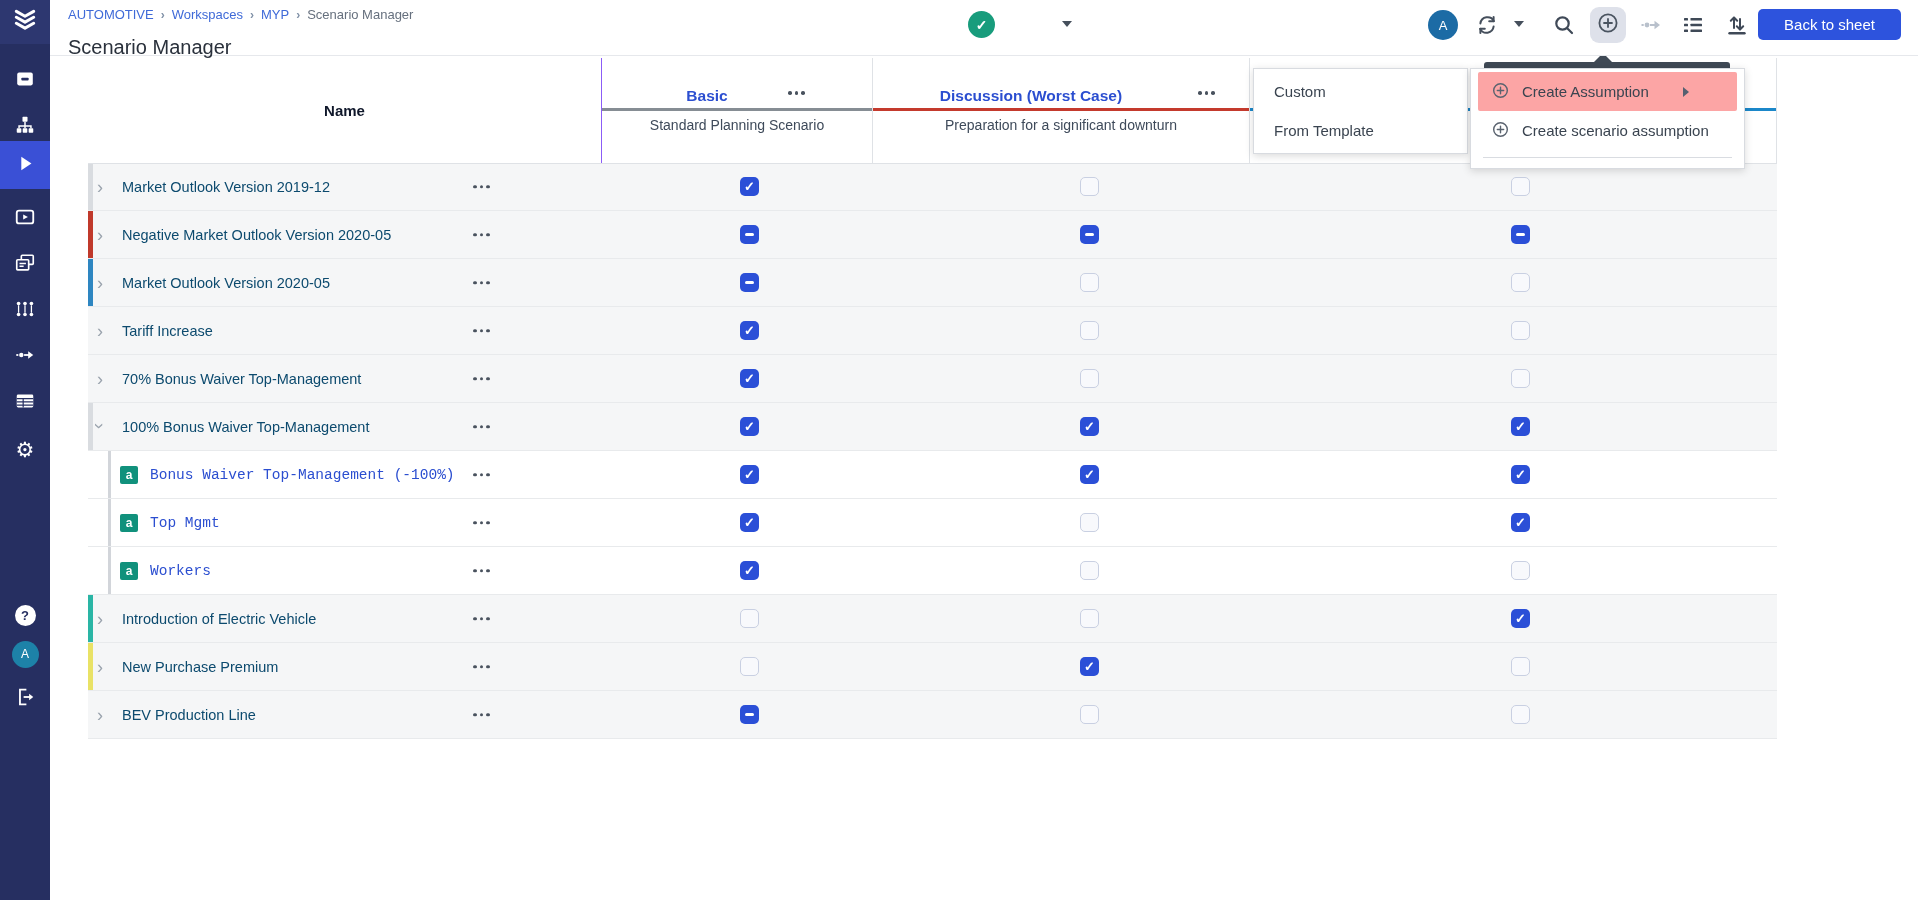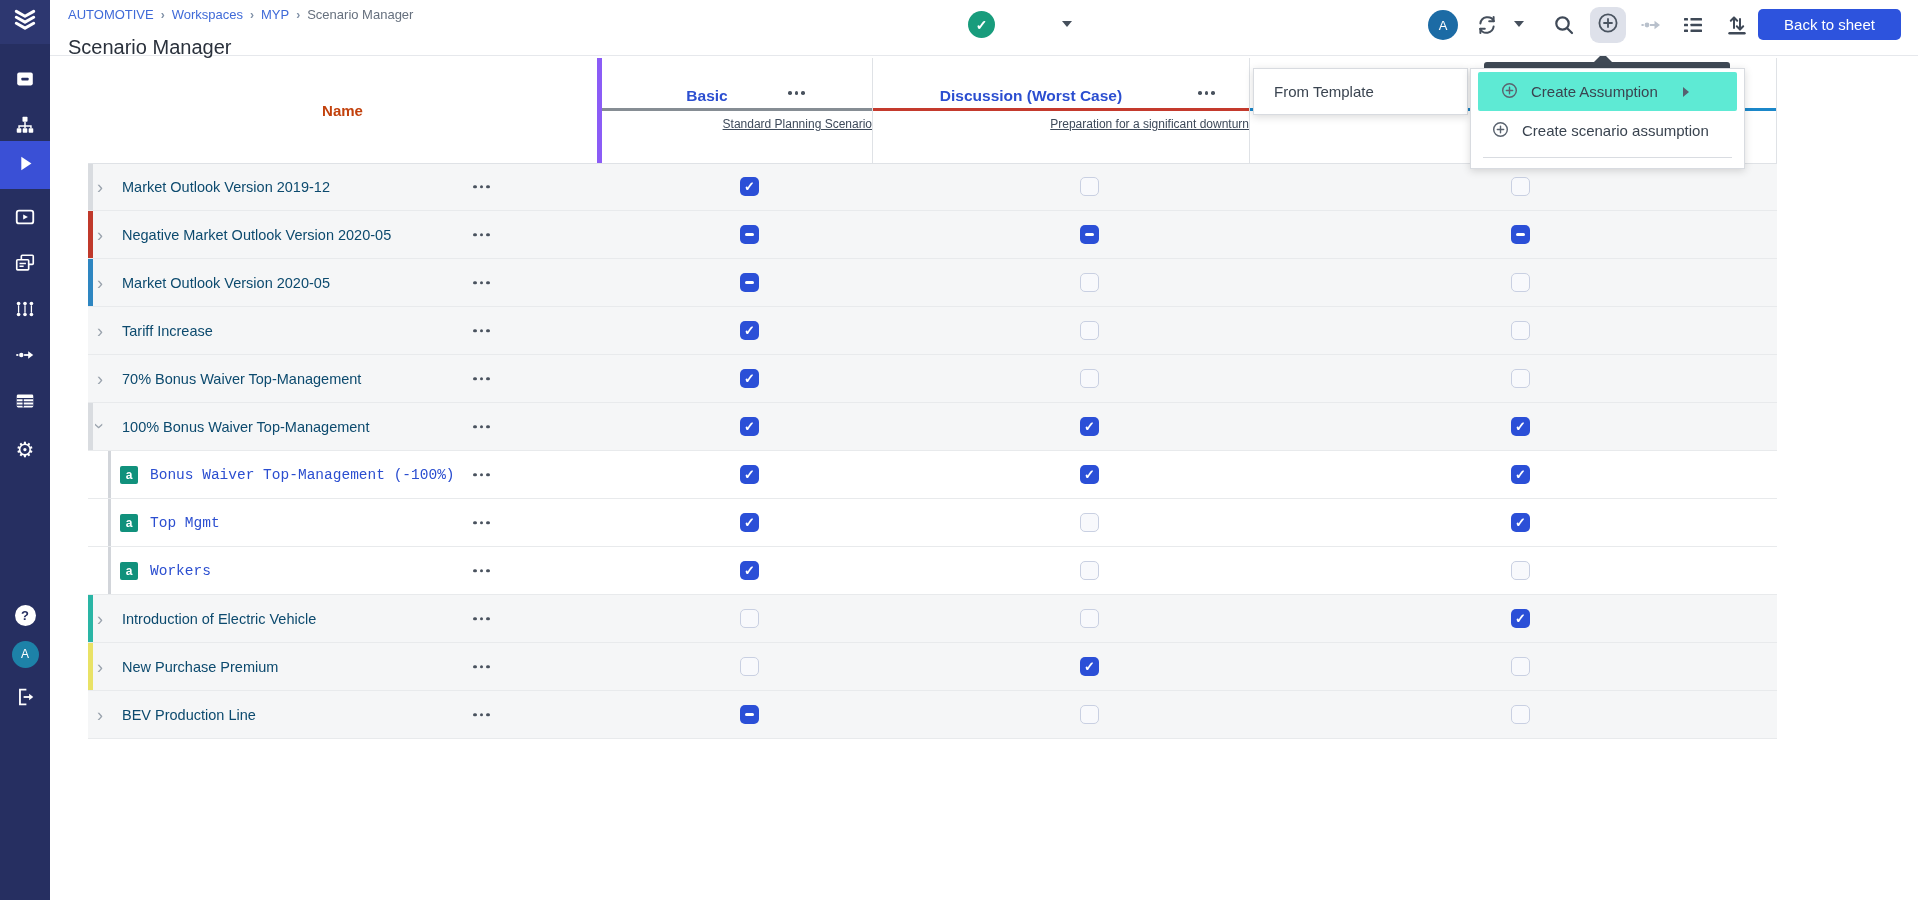--- a/index.html
+++ b/index.html
@@ -24,25 +24,25 @@
   .page-title{position:absolute;left:18px;top:23px;font-size:20px;color:#2a313c;font-weight:500;}
   .status-circle{position:absolute;left:918px;top:11px;width:27px;height:27px;border-radius:50%;background:#189c7c;color:#fff;display:flex;align-items:center;justify-content:center;font-size:14px;font-weight:700;cursor:pointer;}
   .caret{width:0;height:0;border-left:5px solid transparent;border-right:5px solid transparent;border-top:6px solid #454f5c;position:absolute;cursor:pointer;}
   .top-avatar{position:absolute;left:1378px;top:10px;width:30px;height:30px;border-radius:50%;background:#1c6ba5;color:#fff;font-size:13px;display:flex;align-items:center;justify-content:center;cursor:pointer;}
   .icon-btn{position:absolute;width:24px;height:24px;top:13px;cursor:pointer;}
   .plus-wrap{position:absolute;left:1540px;top:7px;width:36px;height:36px;background:#dee1ea;border-radius:9px;display:flex;align-items:center;justify-content:center;cursor:pointer;}
   .back-btn{position:absolute;left:1708px;top:9px;width:143px;height:31px;background:#2d53dd;color:#fff;border:none;border-radius:5px;font-size:15px;font-family:"Liberation Sans",sans-serif;cursor:pointer;}
 
   
   .thead{position:absolute;left:88px;top:58px;width:1689px;height:105px;border-bottom:1px solid #dfe2e6;z-index:1;background:#fff;}
-  .hname{position:absolute;left:0;top:0;width:514px;height:105px;border-right:5px solid #8b5cf6;display:flex;align-items:center;justify-content:center;font-size:15px;font-weight:700;color:#c2410c;box-sizing:border-box;text-align:right;}
+  .hname{position:absolute;left:0;top:0;width:514px;height:105px;border-right:1px solid #8b5cf6;display:flex;align-items:center;justify-content:center;font-size:15px;font-weight:700;color:#0f172a;box-sizing:border-box;text-align:right;}
   .hcell{position:absolute;top:0;height:105px;border-right:1px solid #dfe2e6;box-sizing:border-box;}
   .htitle{position:absolute;left:0;right:60px;top:38px;transform:translateY(-50%);text-align:center;font-size:15.5px;font-weight:700;color:#2b4ed0;cursor:pointer;white-space:nowrap;}
   .hline{position:absolute;left:0;right:0;top:50px;height:3px;}
-  .hsub{position:absolute;left:0;right:0;top:59px;text-align:right;font-size:12px;color:#3e4a5a;text-decoration:underline;}
+  .hsub{position:absolute;left:0;right:0;top:59px;text-align:center;font-size:14px;color:#3e4a5a;}
   .hdots{position:absolute;top:33px;}
 
   
   .tbody{position:absolute;left:88px;top:163px;width:1689px;z-index:0;}
   .row{position:relative;width:1689px;height:48px;box-sizing:border-box;border-bottom:1px solid #e8eaec;background:#f5f6f7;}
   .row.child{background:#fff;}
   .rbar{position:absolute;left:0;top:0;width:5px;height:100%;}
   .chev{position:absolute;left:9px;top:50%;transform:translateY(-50%);font-size:18px;color:#9aa3ad;cursor:pointer;line-height:1;display:inline-block;}
   .chev.open{transform:translateY(-55%) rotate(90deg);}
   .rname{position:absolute;left:34px;top:50%;transform:translateY(-50%);font-size:14.5px;color:#0c4a6e;white-space:nowrap;}
@@ -59,21 +59,21 @@
   .cb.indeterminate{background:#2b4fd7;}
   .cb.indeterminate::after{content:"";width:9px;height:3px;border-radius:2px;background:#fff;}
 
   
   .tooltip-rem{position:absolute;left:1484px;top:62px;width:246px;height:12px;background:#3f4955;border-radius:3px;z-index:5;}
   .tooltip-rem::before{content:"";position:absolute;left:110px;top:-9px;border-left:9px solid transparent;border-right:9px solid transparent;border-bottom:9px solid #3f4955;}
   .panel{position:absolute;background:#fff;border:1px solid #d8dbe0;box-shadow:0 2px 8px rgba(0,0,0,.15);z-index:6;box-sizing:border-box;}
   .sub-panel{left:1253px;top:68px;width:215px;padding:3px 0;}
   .create-panel{left:1470px;top:68px;width:275px;padding:3px 0;}
   .mi{position:relative;height:39px;display:flex;align-items:center;padding:0 20px;font-size:15px;color:#3a4450;cursor:pointer;gap:12px;}
-  .mi.hl{background:#5eead4;margin:0 7px;padding:0 22px;border-radius:2px;}
+  .mi.hl{background:#fca5a5;margin:0 7px;padding:0 13px;border-radius:2px;}
   .mi .sub-arrow{position:absolute;left:205px;top:50%;transform:translateY(-50%);width:0;height:0;border-top:5px solid transparent;border-bottom:5px solid transparent;border-left:6px solid #566070;}
   .mdiv{height:1px;background:#d9dce1;margin:7px 12px;}
 </style>
 </head>
 <body>
 
 <div id="app">
 
   <aside class="sidebar">
     <div class="s-logo">
@@ -435,20 +435,23 @@
         <div class="cb indeterminate" style="left: 652px;"></div>
         <div class="cb unchecked" style="left: 992px;"></div>
         <div class="cb unchecked" style="left: 1423px;"></div>
       </div>
     </div>
 
   <div class="tooltip-rem"></div>
 
   <div class="panel sub-panel">
     <div class="mi">
+      <span>Custom</span>
+    </div>
+    <div class="mi">
       <span>From Template</span>
     </div>
   </div>
 
   <div class="panel create-panel">
     <div class="mi hl">
       <span>
         <svg width="19" height="19" viewBox="0 0 24 24" fill="none" stroke="#5a636f" stroke-width="1.8" stroke-linecap="round">
             <circle cx="12" cy="12" r="8.6"></circle>
             <path d="M12 8v8M8 12h8"></path>

